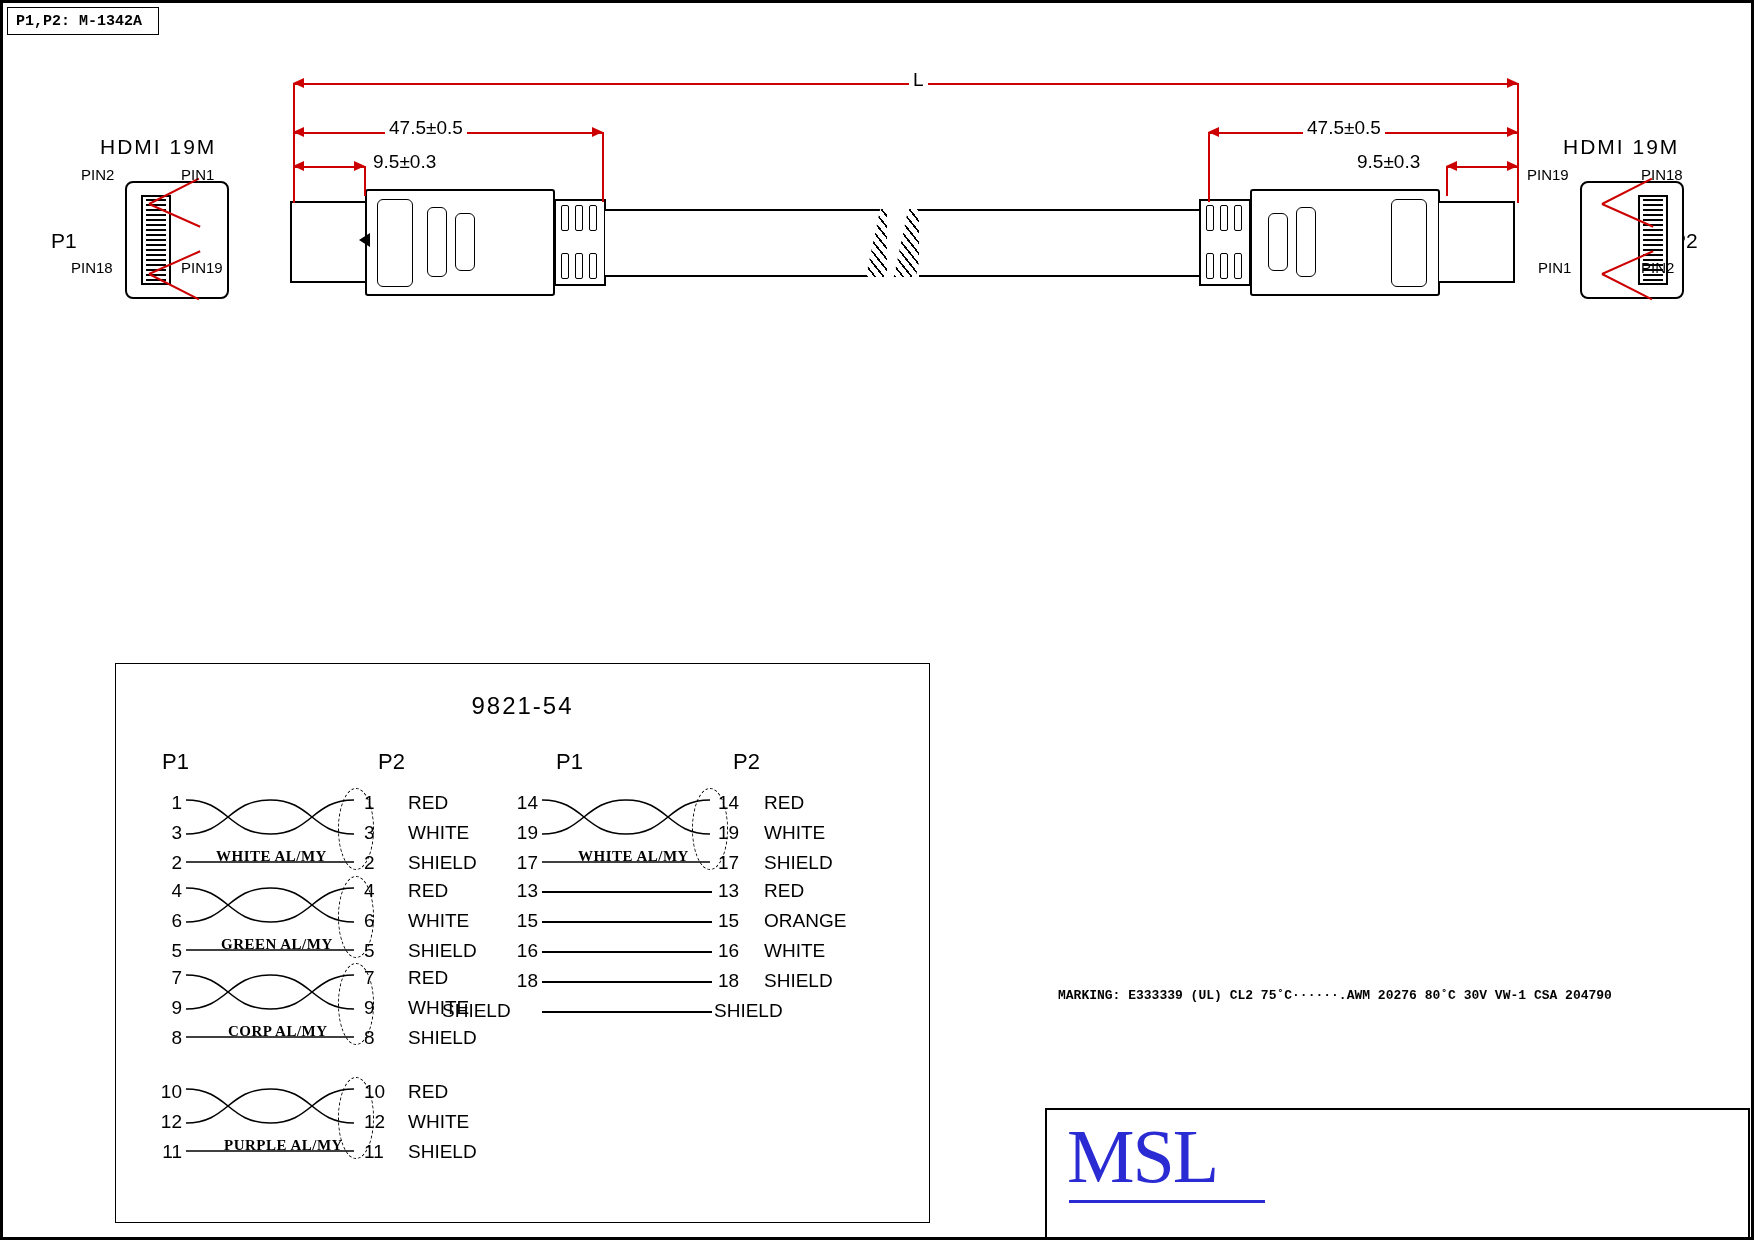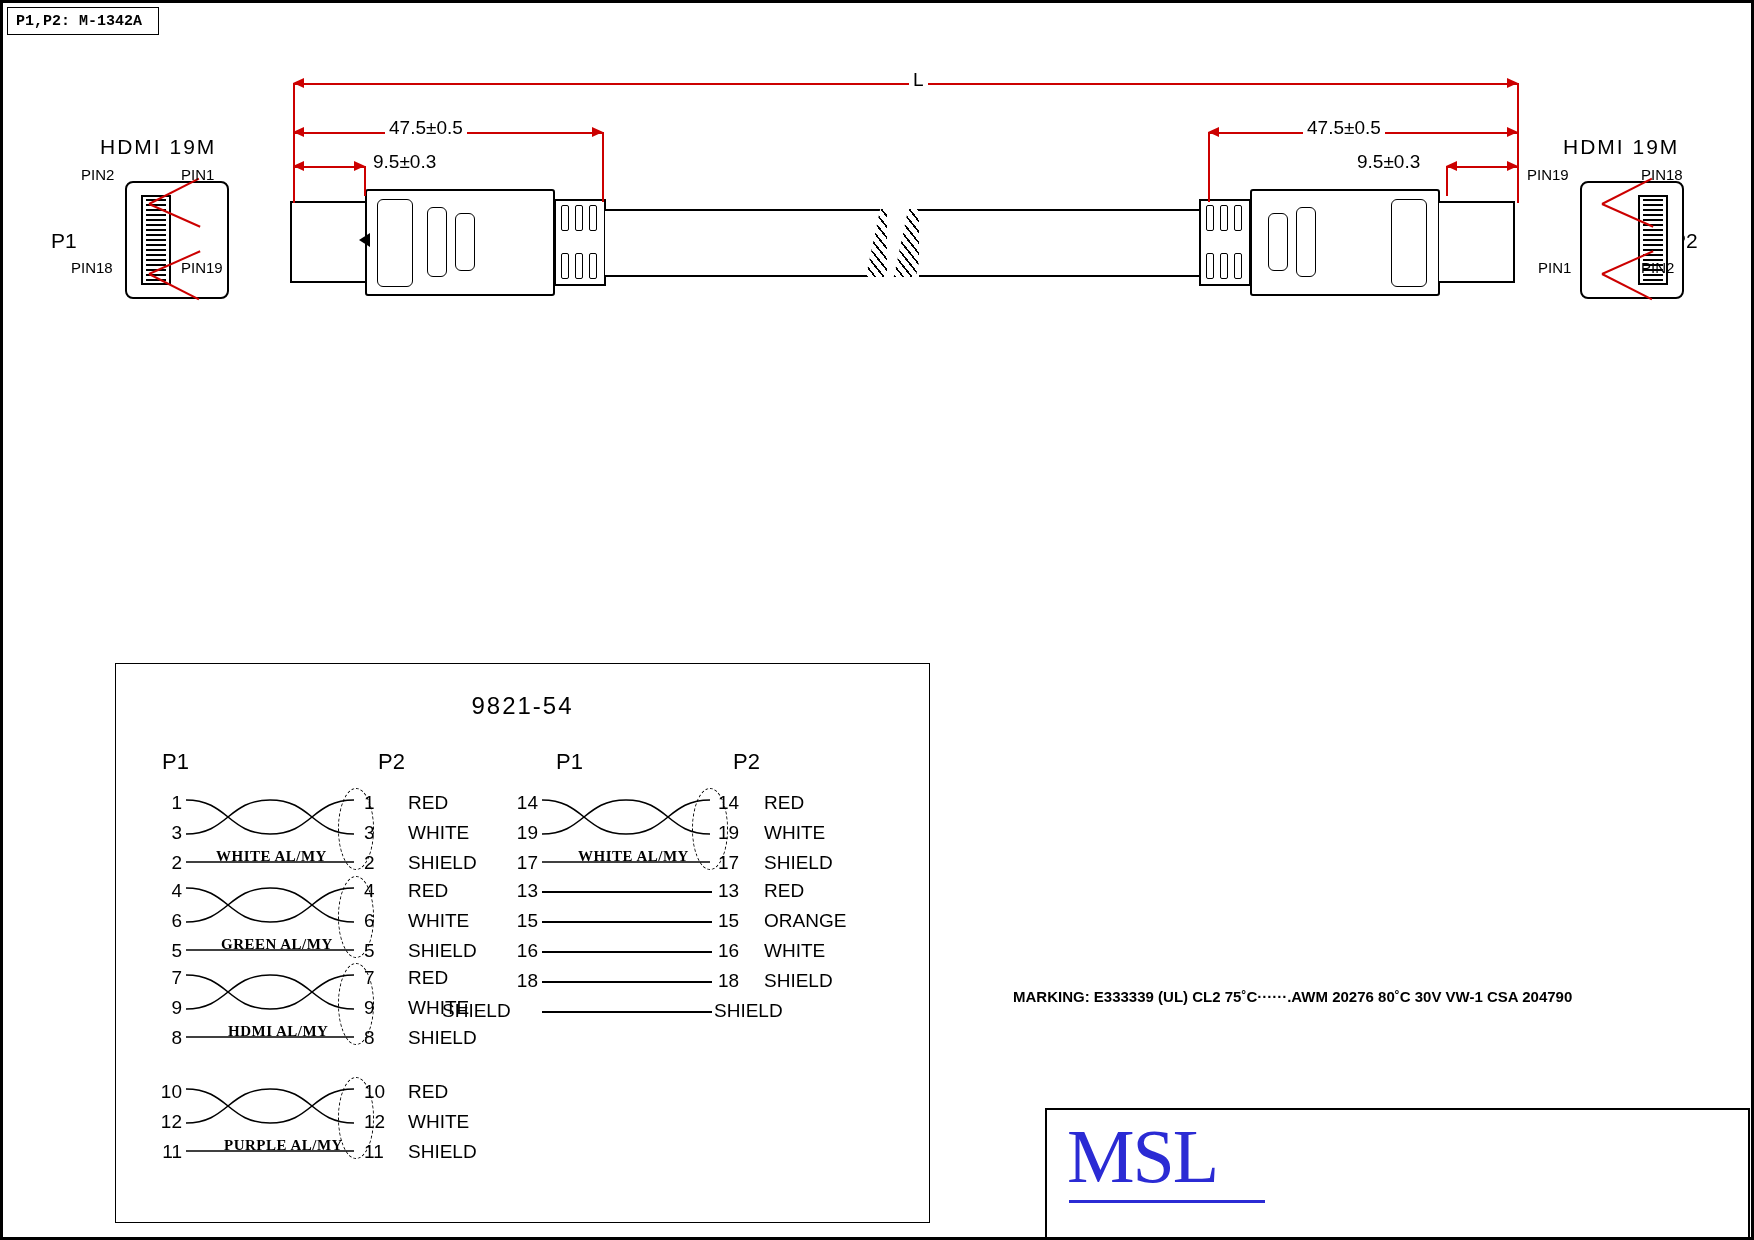--- a/index.html
+++ b/index.html
@@ -49,21 +49,21 @@
   .colhdr{position:absolute;font-size:22px;}
   .pinnum{position:absolute;font-size:19px;width:34px;text-align:right;}
   .sig{position:absolute;font-size:19px;}
   .wirelbl{position:absolute;font-family:"Liberation Serif",serif;font-weight:bold;font-size:15px;letter-spacing:.5px;}
   .straight{position:absolute;height:1.6px;background:#000;}
   .twist{position:absolute;}
   .ell{position:absolute;border:1.6px dashed #000;border-radius:50%;}
 
   
   #marking{position:absolute;left:1010px;top:985px;}
-  #marking div{font-family:Liberation Sans, sans-serif;font-weight:bold;font-size:15px;white-space:nowrap;margin-bottom:12px;}
+  #marking div{font-family:Liberation Mono, monospace;font-weight:bold;font-size:13px;white-space:nowrap;margin-bottom:12px;margin-left:45px;}
 
   
   #titleblock{position:absolute;left:1042px;top:1105px;width:705px;height:132px;border:2.5px solid #000;box-sizing:border-box;}
   #logo{position:absolute;left:20px;top:8px;font-family:"Liberation Serif",serif;font-size:76px;color:#2b2bd4;letter-spacing:-2px;line-height:1;}
   #logounder{position:absolute;left:22px;top:90px;width:196px;height:3px;background:#2b2bd4;}
   #corpname{position:absolute;left:228px;top:44px;font-size:27px;letter-spacing:1px;white-space:nowrap;}
 </style>
 </head>
 <body>
 
@@ -240,21 +240,21 @@
       <div class="pinnum" style="left:248px;top:363px;text-align:left;">8</div>
       <div class="sig" style="left:292px;top:303px;">RED</div>
       <div class="sig" style="left:292px;top:333px;">WHITE</div>
       <div class="sig" style="left:292px;top:363px;">SHIELD</div>
       <svg class="twist" style="left:70px;top:295px;" width="170" height="86">
         <path d="M0 16 C 42 16 42 50 84 50 C 126 50 126 16 168 16" stroke="#000" fill="none" stroke-width="1.6"></path>
         <path d="M0 50 C 42 50 42 16 84 16 C 126 16 126 50 168 50" stroke="#000" fill="none" stroke-width="1.6"></path>
         <path d="M0 78 L 168 78" stroke="#000" fill="none" stroke-width="1.6"></path>
       </svg>
       <div class="ell" style="left:222px;top:299px;width:34px;height:80px;"></div>
-      <div class="wirelbl" style="left:112px;top:359px;">HDMI AL/MY</div>
+      <div class="wirelbl" style="left:112px;top:359px;">CORP AL/MY</div>
     </div>
 
     <div>
       <div class="pinnum" style="left:32px;top:417px;">10</div>
       <div class="pinnum" style="left:32px;top:447px;">12</div>
       <div class="pinnum" style="left:32px;top:477px;">11</div>
       <div class="pinnum" style="left:248px;top:417px;text-align:left;">10</div>
       <div class="pinnum" style="left:248px;top:447px;text-align:left;">12</div>
       <div class="pinnum" style="left:248px;top:477px;text-align:left;">11</div>
       <div class="sig" style="left:292px;top:417px;">RED</div>

